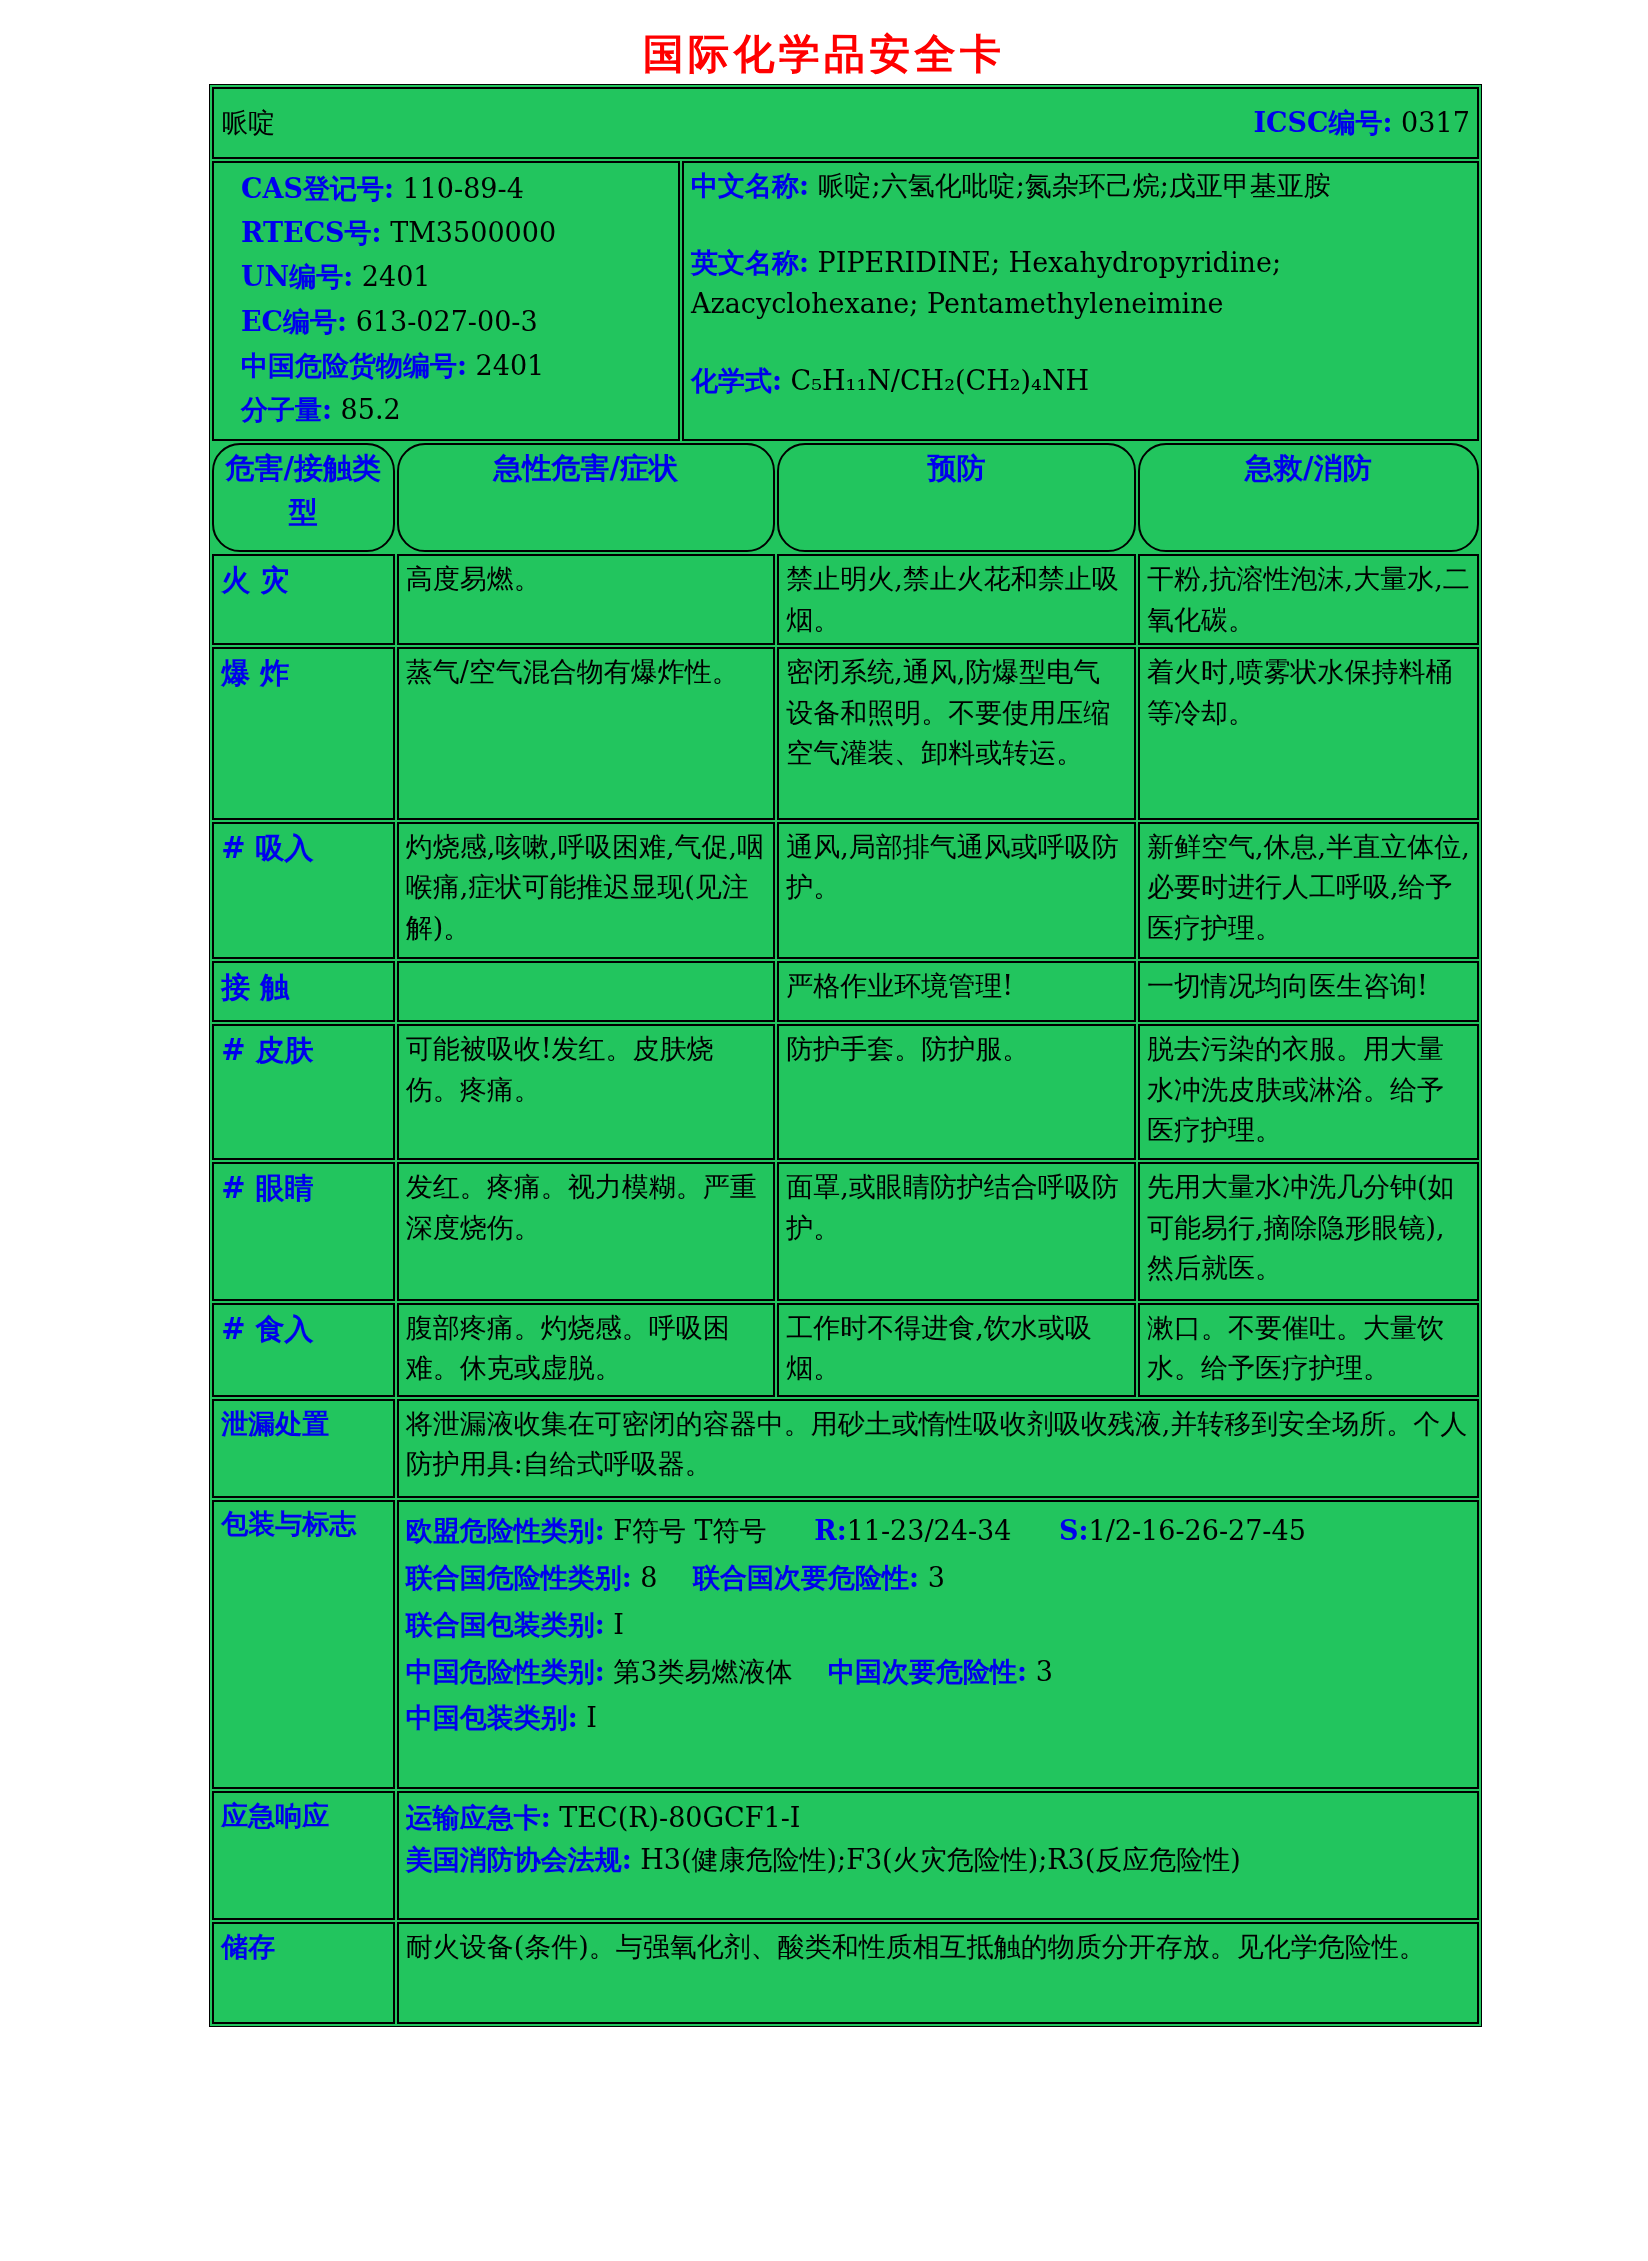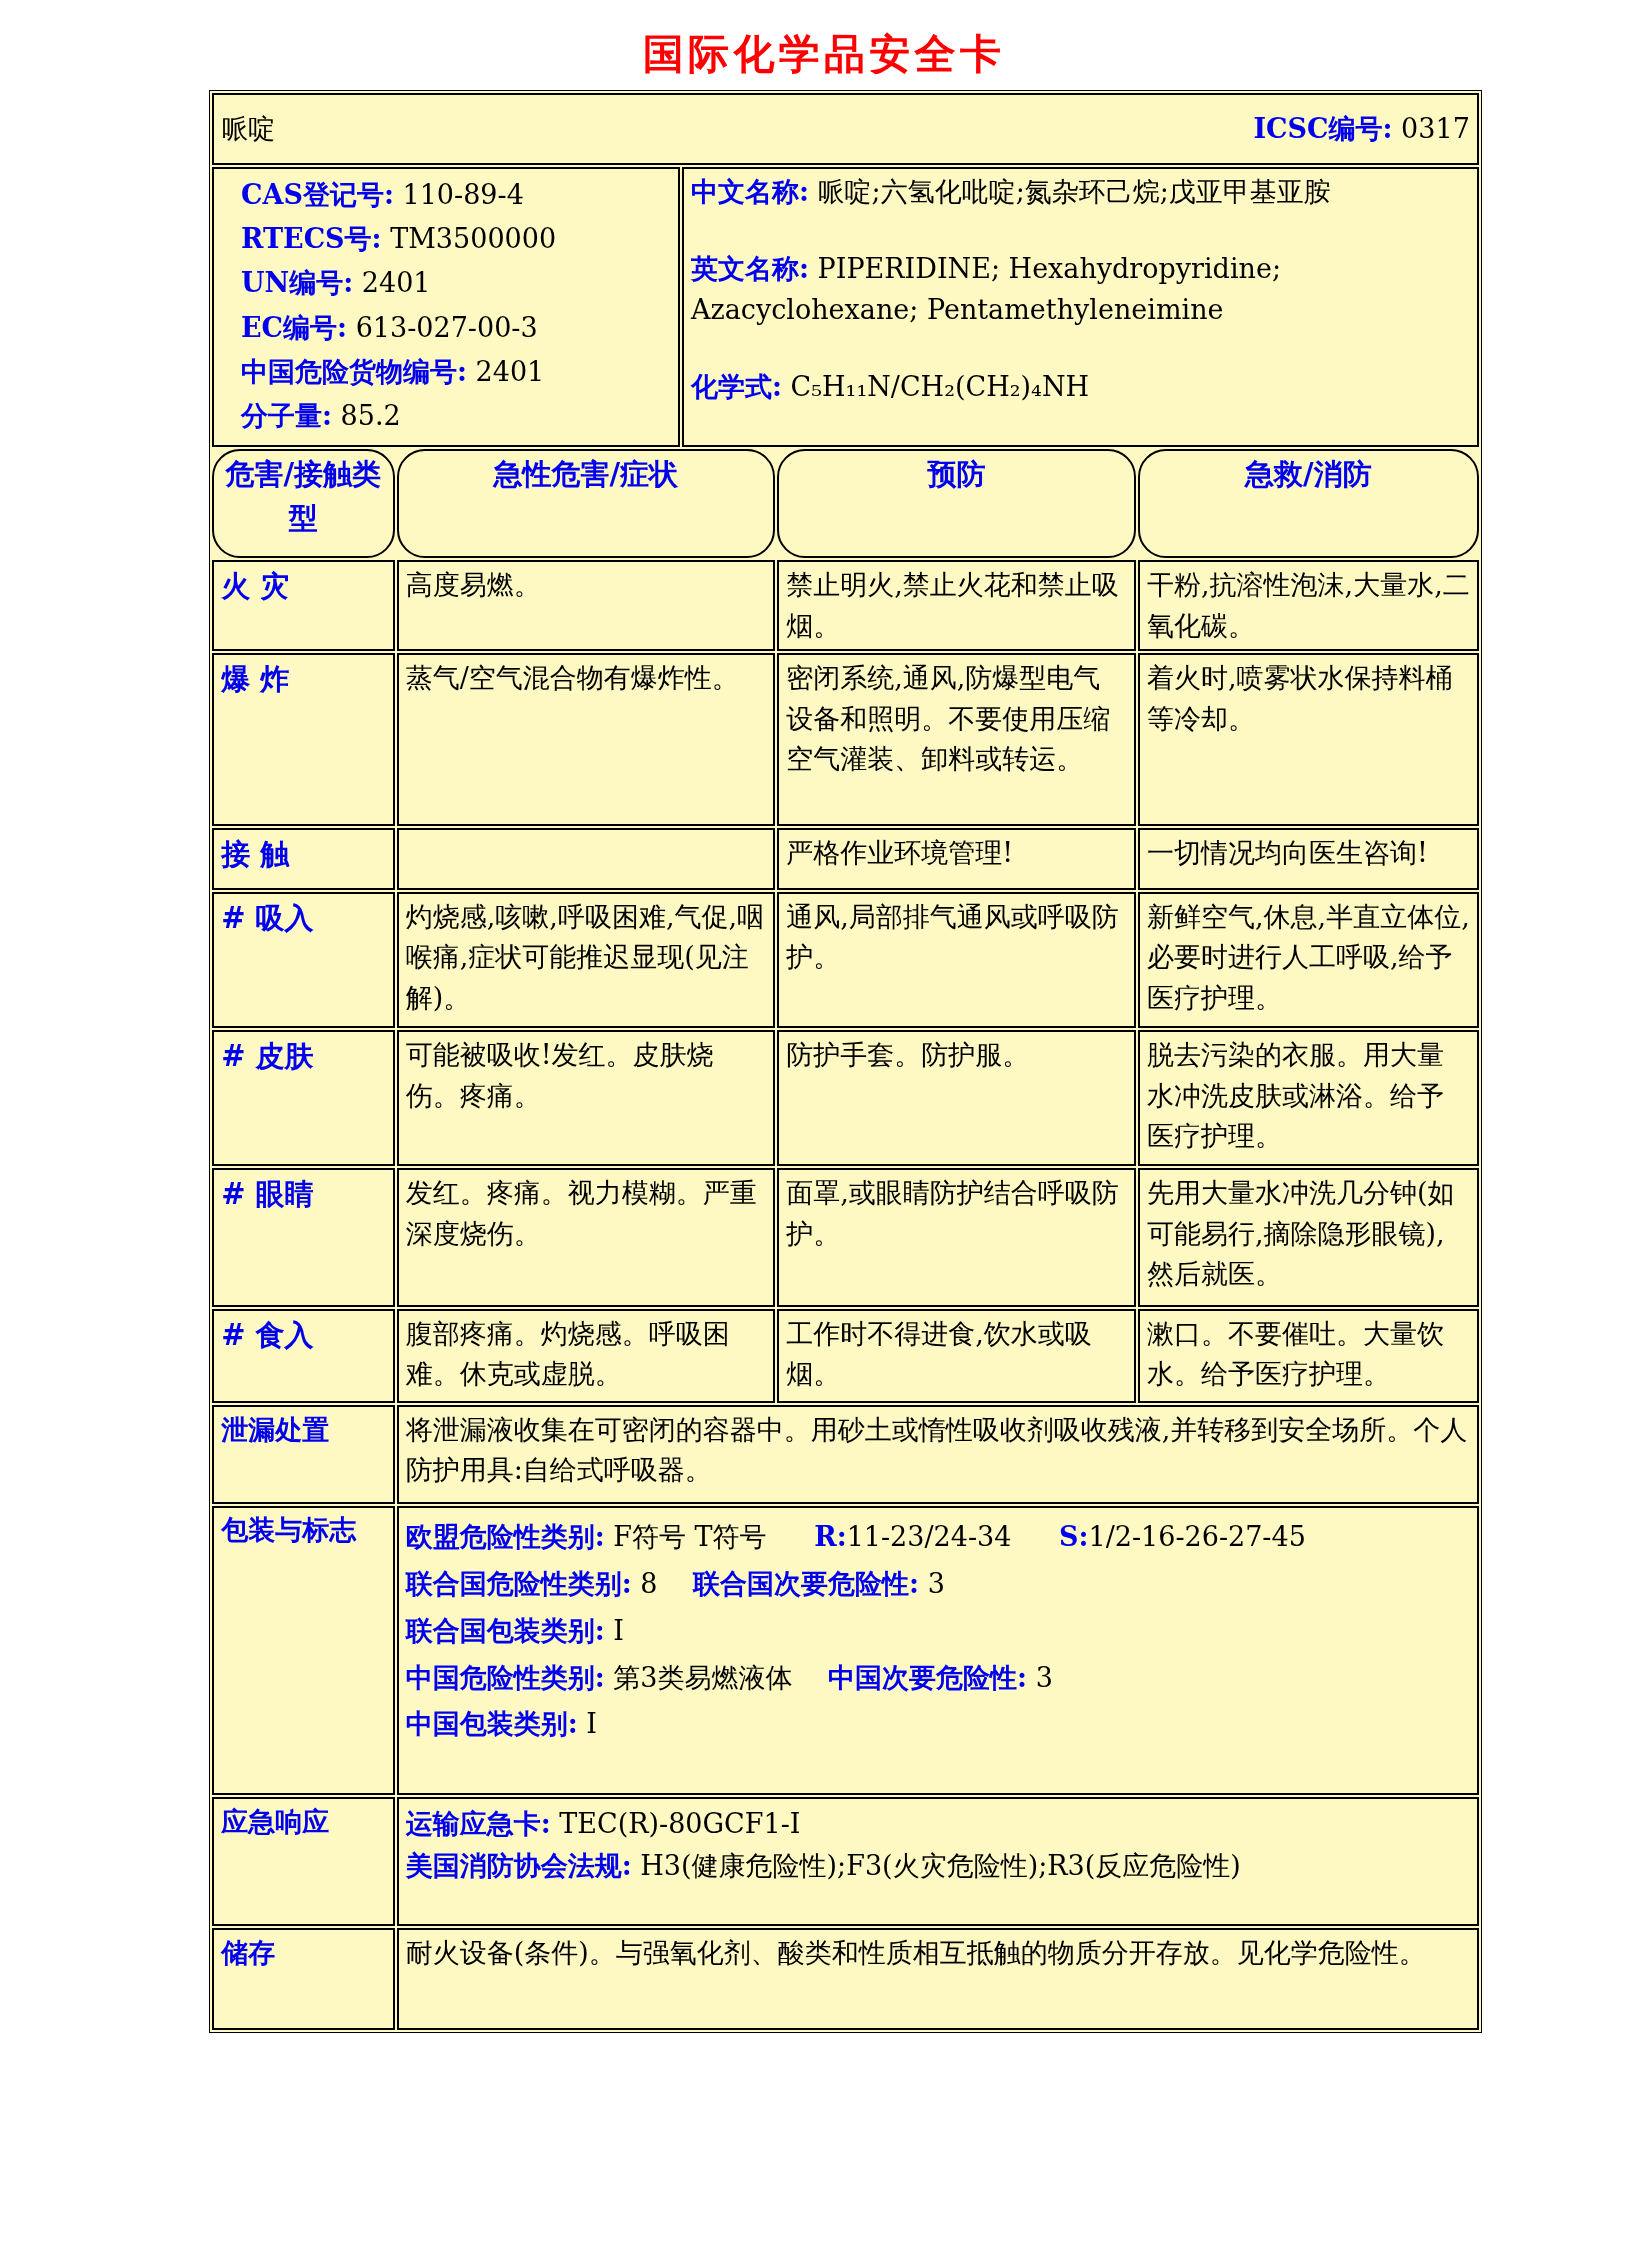--- a/index.html
+++ b/index.html
@@ -21,27 +21,27 @@
     width: 1648px;
     text-align: center;
     color: #ff0000;
     font-family: "DejaVu Sans", "Liberation Sans", sans-serif;
     font-weight: bold;
     font-size: 41px;
     letter-spacing: 4.3px;
   }
   table.icsc {
     margin-left: 209px;
-    margin-top: 8px;
+    margin-top: 2px;
     width: 1273px;
     table-layout: fixed;
     border-collapse: separate;
     border-spacing: 2.1px;
     border: 1.4px solid #000000;
-    background: #fef9c3;
+    background: #22c55e;
   }
   table.icsc td {
     border: 2.1px solid #000000;
     padding: 2.9px 7.2px;
     vertical-align: top;
     line-height: 1.5;
     overflow: hidden;
   }
   .blue { color: #0000ee; font-weight: bold; }
   .val  { color: #000000; font-weight: normal; }
@@ -133,34 +133,34 @@
   </tr>
 
   <tr>
     <td class="rowlabel" style="height:163px;">爆 炸</td>
     <td colspan="2">蒸气/空气混合物有爆炸性。</td>
     <td>密闭系统,通风,防爆型电气设备和照明。不要使用压缩空气灌装、卸料或转运。</td>
     <td>着火时,喷雾状水保持料桶等冷却。</td>
   </tr>
 
   <tr>
+    <td class="rowlabel" style="height:127px;"># 吸入</td>
+    <td colspan="2">灼烧感,咳嗽,呼吸困难,气促,咽喉痛,症状可能推迟显现(见注解)。</td>
+    <td>通风,局部排气通风或呼吸防护。</td>
+    <td>新鲜空气,休息,半直立体位,必要时进行人工呼吸,给予医疗护理。</td>
+  </tr>
+
+  <tr>
     <td class="rowlabel" style="height:52px;">接 触</td>
     <td colspan="2"></td>
     <td>严格作业环境管理!</td>
     <td>一切情况均向医生咨询!</td>
   </tr>
 
   <tr>
-    <td class="rowlabel" style="height:127px;"># 吸入</td>
-    <td colspan="2">灼烧感,咳嗽,呼吸困难,气促,咽喉痛,症状可能推迟显现(见注解)。</td>
-    <td>通风,局部排气通风或呼吸防护。</td>
-    <td>新鲜空气,休息,半直立体位,必要时进行人工呼吸,给予医疗护理。</td>
-  </tr>
-
-  <tr>
     <td class="rowlabel" style="height:126px;"># 皮肤</td>
     <td colspan="2">可能被吸收!发红。皮肤烧伤。疼痛。</td>
     <td>防护手套。防护服。</td>
     <td>脱去污染的衣服。用大量水冲洗皮肤或淋浴。给予医疗护理。</td>
   </tr>
 
   <tr>
     <td class="rowlabel" style="height:129px;"># 眼睛</td>
     <td colspan="2">发红。疼痛。视力模糊。严重深度烧伤。</td>
     <td>面罩,或眼睛防护结合呼吸防护。</td>

